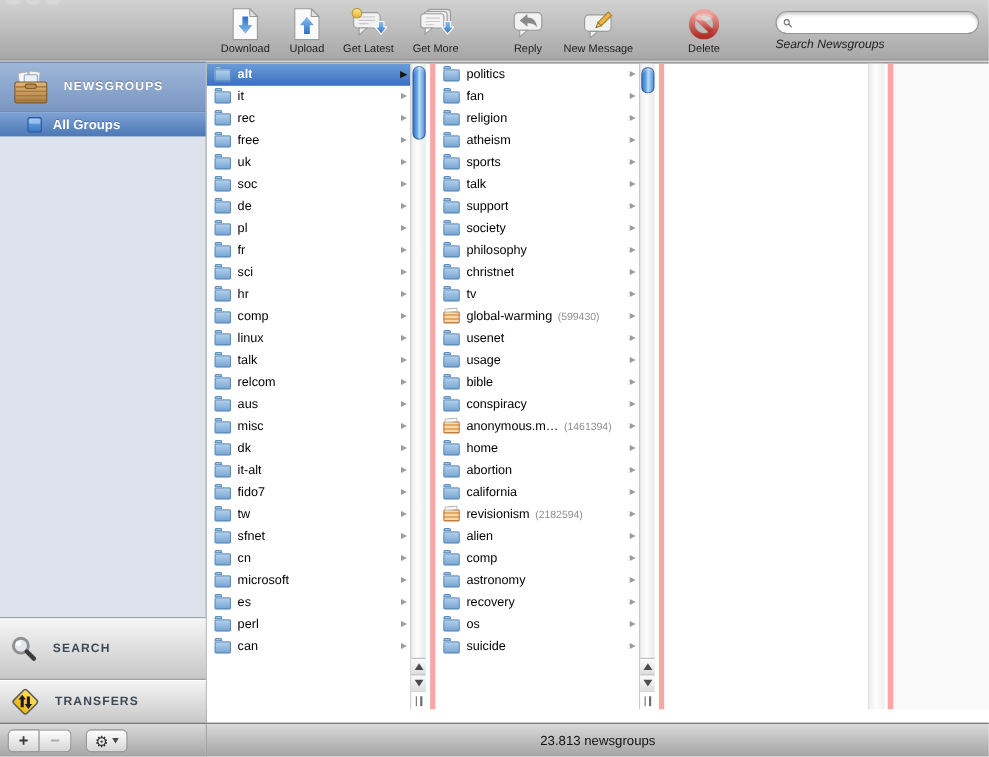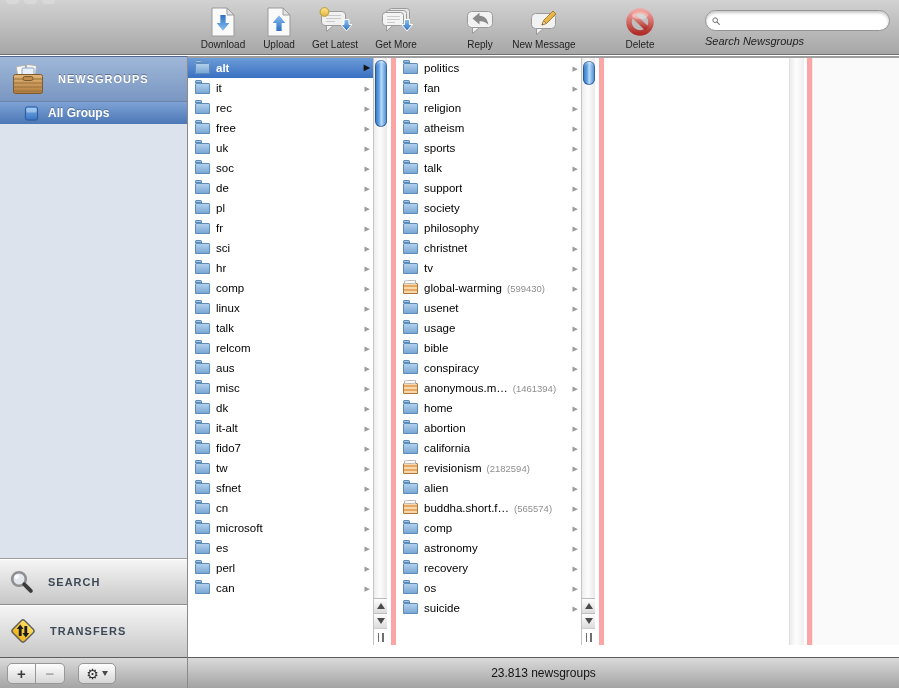--- a/index.html
+++ b/index.html
@@ -28,22 +28,22 @@
   .ng-header .htext{margin-left:13px;font-size:11px;font-weight:700;letter-spacing:1px;color:#fff;
                     text-shadow:0 -1px 0 rgba(0,0,0,.35);}
   .sb-item{height:22px;flex:none;display:flex;align-items:center;padding-left:23px;font-size:12px;font-weight:700;color:#161616;}
   .sb-item .iico{flex:none;display:flex;margin-right:9px;}
   .sb-item.selected{background:linear-gradient(#7ea2d5,#4c78b6);color:#fff;text-shadow:0 -1px 0 rgba(0,0,0,.25);padding-left:24px;}
   .sb-spacer{flex:1;}
   .sb-bar{flex:none;background:linear-gradient(#f6f6f6,#c7c7c7);border-top:1px solid #9e9e9e;
           box-shadow:inset 0 1px 0 #fff;display:flex;align-items:center;box-sizing:border-box;}
   .sb-bar .bico{margin-left:9px;flex:none;display:flex;}
   .sb-bar .btext{margin-left:13px;font-size:11px;font-weight:700;letter-spacing:1px;color:#3e4a58;}
-  .bar-search{height:46px;}
-  .bar-transfers{height:53px;border-top:1px solid #8f8f8f;}
+  .bar-search{height:56px;}
+  .bar-transfers{height:40px;border-top:1px solid #8f8f8f;}
 
   
   .browser{position:absolute;left:188px;top:56px;width:711px;height:589px;background:#fafafa;
            border-top:2px solid #9e9e9e;box-sizing:border-box;display:flex;}
   .col{width:208px;flex:none;background:#fff;border-right:5px solid #fca5a5;box-sizing:border-box;display:flex;}
   .col-items{width:185px;flex:none;position:relative;overflow:hidden;}
   .row{height:20px;display:flex;align-items:center;padding:0 13px 0 7px;box-sizing:border-box;position:relative;
        font-size:11.5px;color:#000;}
   .row .lbl{white-space:nowrap;overflow:hidden;}
   .row .cnt{font-size:9.5px;color:#8f8f8f;margin-left:5px;white-space:nowrap;}
@@ -680,26 +680,20 @@
             <span class="chev"></span>
           </div>
 
           <div class="row">
             <span class="fico"></span>
             <span class="lbl">alien</span>
 
             <span class="chev"></span>
           </div>
 
-          <div class="row">
-            <span class="fico group"></span>
-            <span class="lbl">buddha.short.f…</span>
-            <span class="cnt">(565574)</span>
-            <span class="chev"></span>
-          </div>
 
           <div class="row">
             <span class="fico"></span>
             <span class="lbl">comp</span>
 
             <span class="chev"></span>
           </div>
 
           <div class="row">
             <span class="fico"></span>

